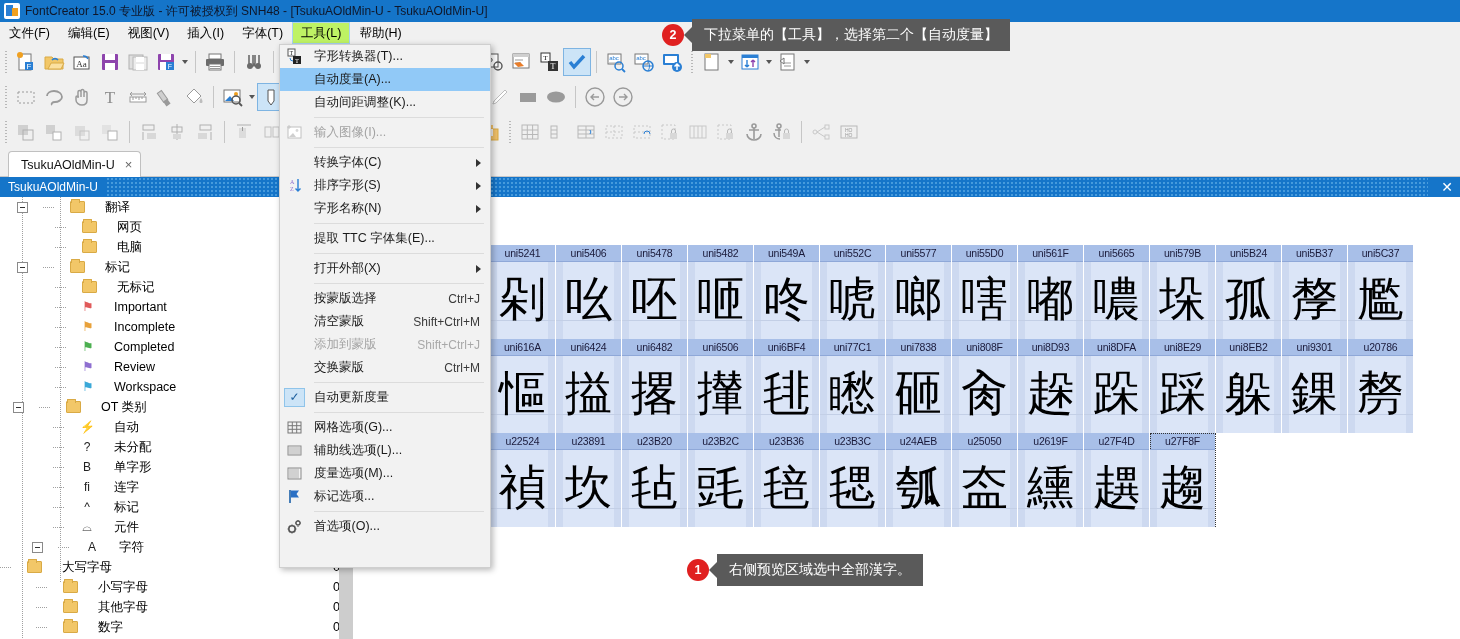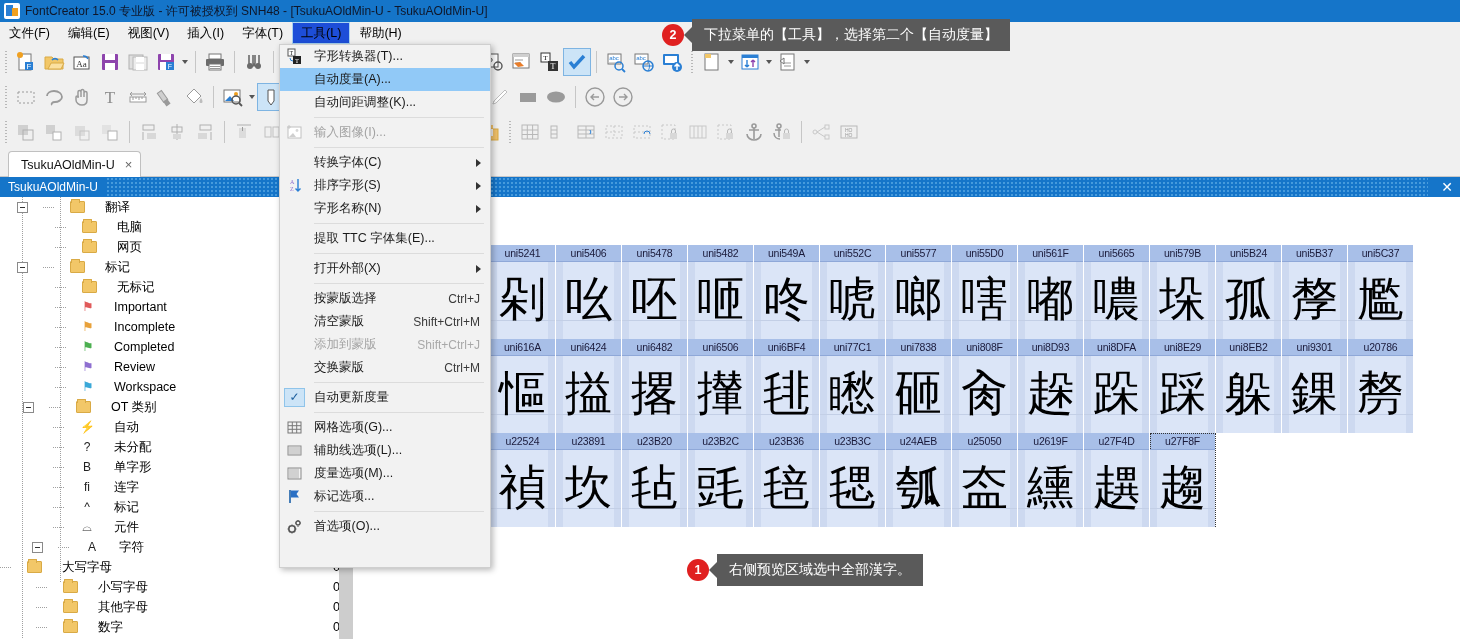--- a/index.html
+++ b/index.html
@@ -33,21 +33,21 @@
   }
   .tb-title { white-space: nowrap; overflow: hidden; }
 
   
   .menubar {
     position: absolute; left: 0; top: 22px; width: 1460px; height: 22px;
     background: #f0f0f0; display: flex; align-items: center;
     font-size: 12.5px; color: #000;
   }
   .menu-item { padding: 3px 9px; white-space: nowrap; line-height: 16px; }
-  .menu-item.active { background: #1d4ed8; border: 1px solid #a8d2f0; padding: 2px 8px; }
+  .menu-item.active { background: #bef264; border: 1px solid #a8d2f0; padding: 2px 8px; }
 
   
   .toolbars {
     position: absolute; left: 0; top: 44px; width: 1460px; height: 105px;
     background: #f0f0f0;
   }
   .toolrow { position: absolute; left: 0; width: 1460px; height: 35px;
     display: flex; align-items: center; }
   .toolrow.r1 { top: 0; } .toolrow.r2 { top: 35px; } .toolrow.r3 { top: 70px; }
   .grip { width: 8px; height: 26px; flex: none; margin: 0 2px;
@@ -731,26 +731,26 @@
 
       <div class="trow" style="padding-left:17px">
         <span class="expander"></span>
         <span class="dash"></span>
         <span class="folder"></span>
         <span class="tlabel">翻译</span>
       </div>
       <div class="trow" style="padding-left:55px">
         <span class="dash"></span>
         <span class="folder"></span>
+        <span class="tlabel">网页</span>
+      </div>
+      <div class="trow" style="padding-left:55px">
+        <span class="dash"></span>
+        <span class="folder"></span>
         <span class="tlabel">电脑</span>
-      </div>
-      <div class="trow" style="padding-left:55px">
-        <span class="dash"></span>
-        <span class="folder"></span>
-        <span class="tlabel">网页</span>
       </div>
       <div class="trow" style="padding-left:17px">
         <span class="expander"></span>
         <span class="dash"></span>
         <span class="folder"></span>
         <span class="tlabel">标记</span>
       </div>
       <div class="trow" style="padding-left:55px">
         <span class="dash"></span>
         <span class="folder"></span>
@@ -774,21 +774,21 @@
       <div class="trow" style="padding-left:55px">
         <span class="dash"></span>
         <span class="flag" style="color:#8e6fd0">⚑</span>
         <span class="tlabel">Review</span>
       </div>
       <div class="trow" style="padding-left:55px">
         <span class="dash"></span>
         <span class="flag" style="color:#3aa8d8">⚑</span>
         <span class="tlabel">Workspace</span>
       </div>
-      <div class="trow" style="padding-left:23px">
+      <div class="trow" style="padding-left:13px">
         <span class="expander"></span>
         <span class="dash"></span>
         <span class="folder"></span>
         <span class="tlabel">OT 类别</span>
       </div>
       <div class="trow" style="padding-left:53px">
         <span class="dash"></span>
         <span class="tglyph">⚡</span>
         <span class="tlabel">自动</span>
       </div>

